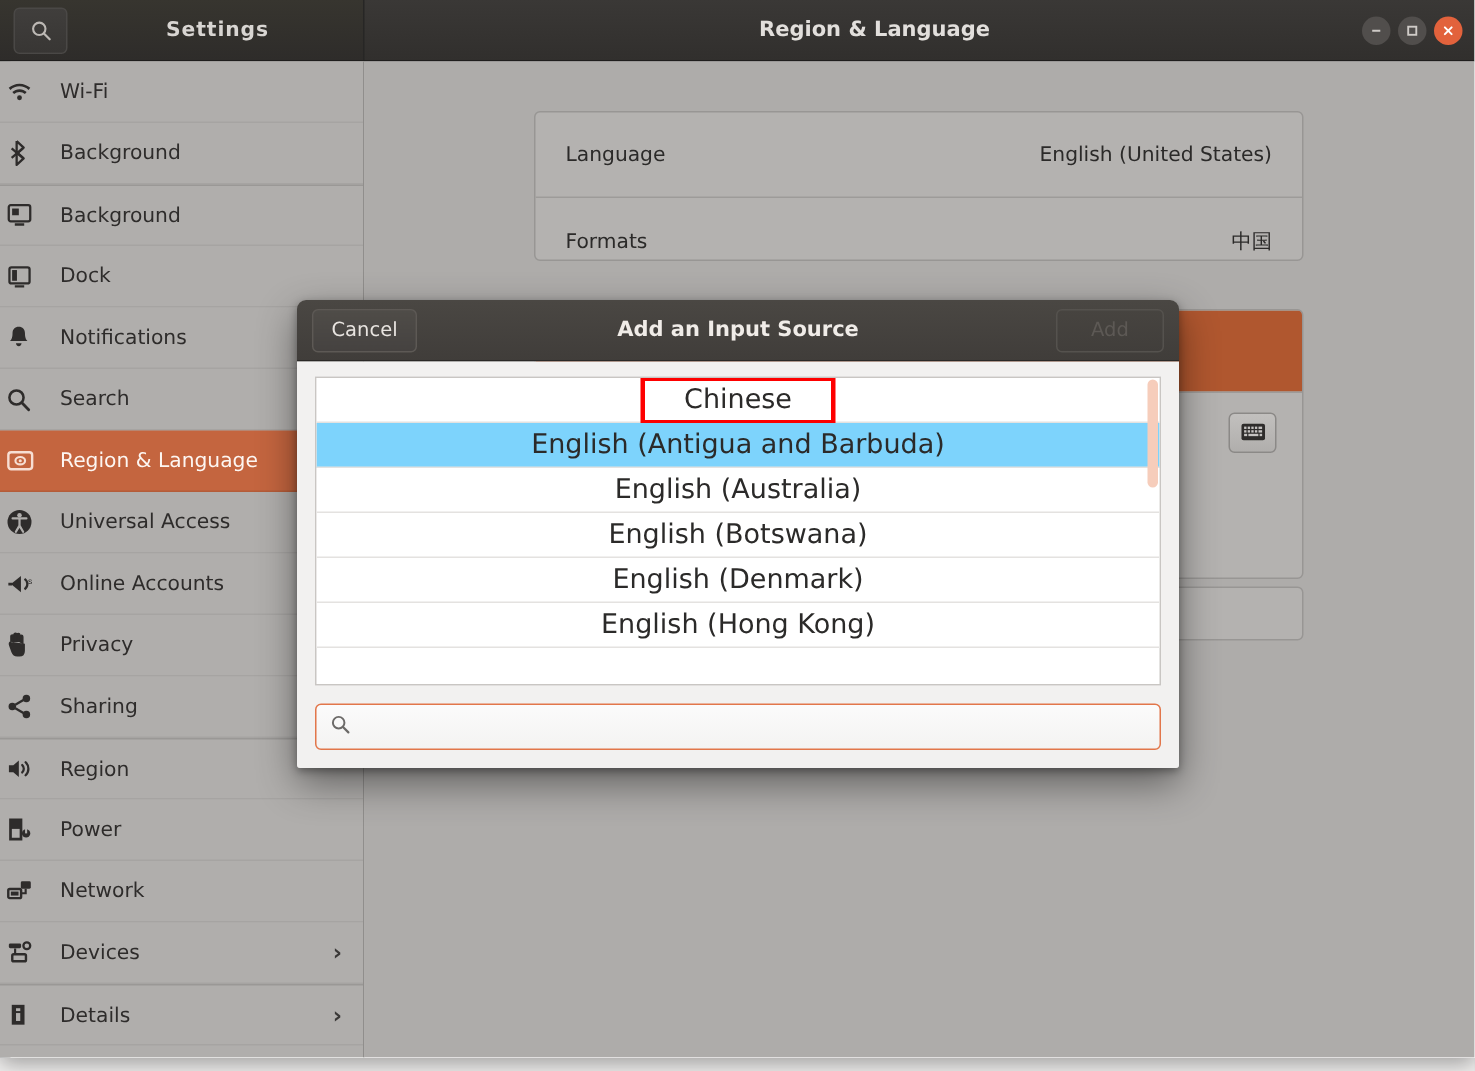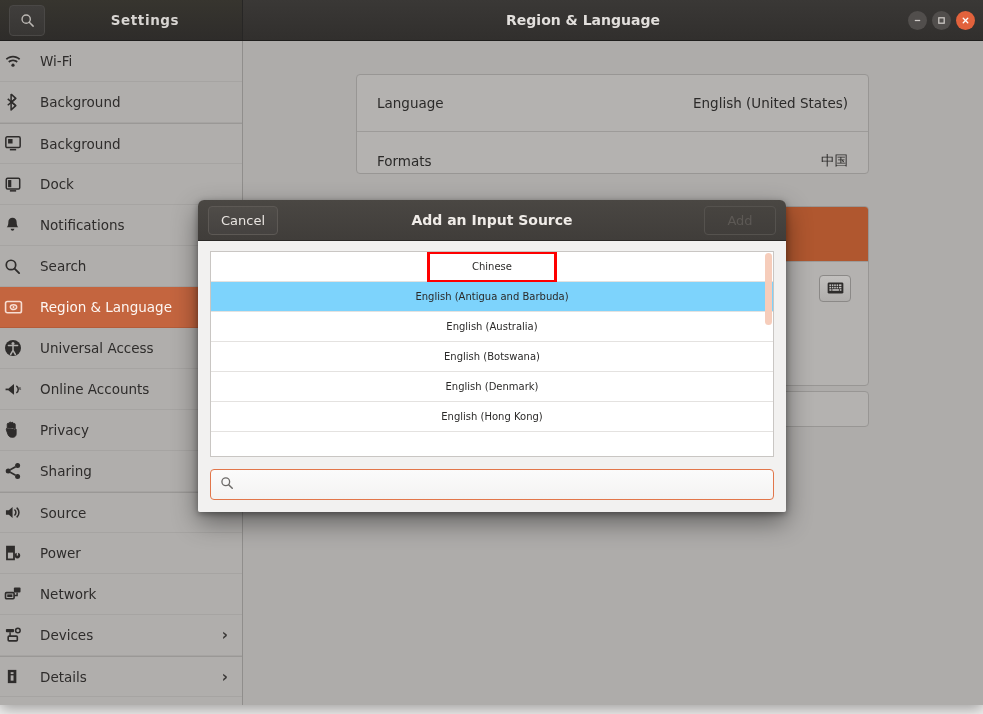--- a/index.html
+++ b/index.html
@@ -179,21 +179,21 @@
   #src-list {
     position: relative;
     height: 206px;
     background: #ffffff;
     border: 1px solid #c9c6c3;
     overflow: hidden;
   }
   .src-row {
     height: 30px;
     display: flex; align-items: center; justify-content: center;
-    font-size: 10px; color: #2b2a29;
+    font-size: 18px; color: #2b2a29;
     border-bottom: 1px solid #e4e2e0;
     background: #ffffff;
     position: relative;
   }
   .src-row.hover { background: #7dd3fc; }
   .src-row.annotated::after {
     content: ""; position: absolute;
     left: 50%; transform: translateX(-50%);
     top: -1px; width: 130px; height: 32px;
     border: 3px solid #fe0000;
@@ -390,21 +390,21 @@
         </div>
 
         <div class="side-item groupstart">
           <span class="ic">
             <svg width="19" height="17" viewBox="0 0 20 18">
               <path d="M2 6.6h3.1L9 3.2v11.6L5.1 11.4H2z" class="icon-dark"></path>
               <path d="M11.4 6.4a3.6 3.6 0 0 1 0 5.2" fill="none" stroke="#2e2c2b" stroke-width="1.6" stroke-linecap="round"></path>
               <path d="M13.8 4.4a6.4 6.4 0 0 1 0 9.2" fill="none" stroke="#2e2c2b" stroke-width="1.6" stroke-linecap="round"></path>
             </svg>
           </span>
-          <span class="lbl">Source</span>
+          <span class="lbl">Region</span>
         </div>
 
         <div class="side-item">
           <span class="ic">
             <svg width="18" height="18" viewBox="0 0 18 18">
               <path d="M3 2.6h7v12.8H3z" fill="none" stroke="#2e2c2b" stroke-width="1.8"></path>
               <path d="M3 2.6h7v6H3z" class="icon-dark"></path>
               <circle cx="13.4" cy="11.6" r="2.8" class="icon-dark"></circle>
               <path d="M13.4 8.2v3.4" stroke="#b0aeac" stroke-width="1.4"></path>
             </svg>

